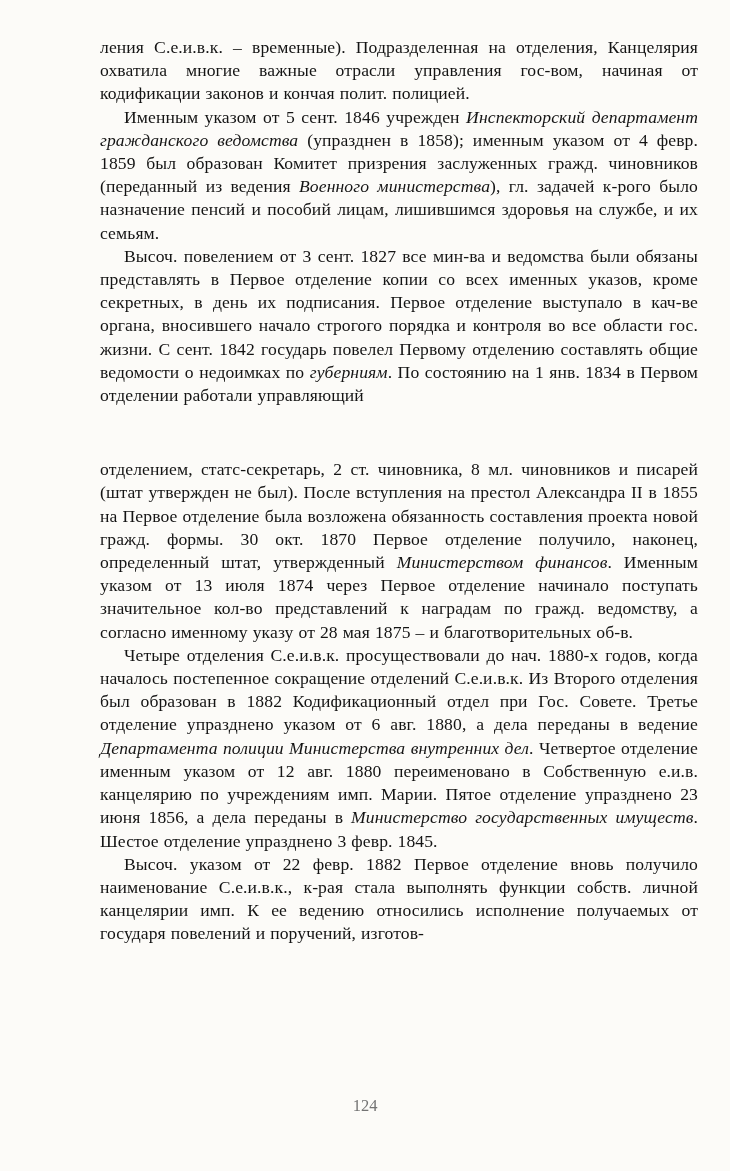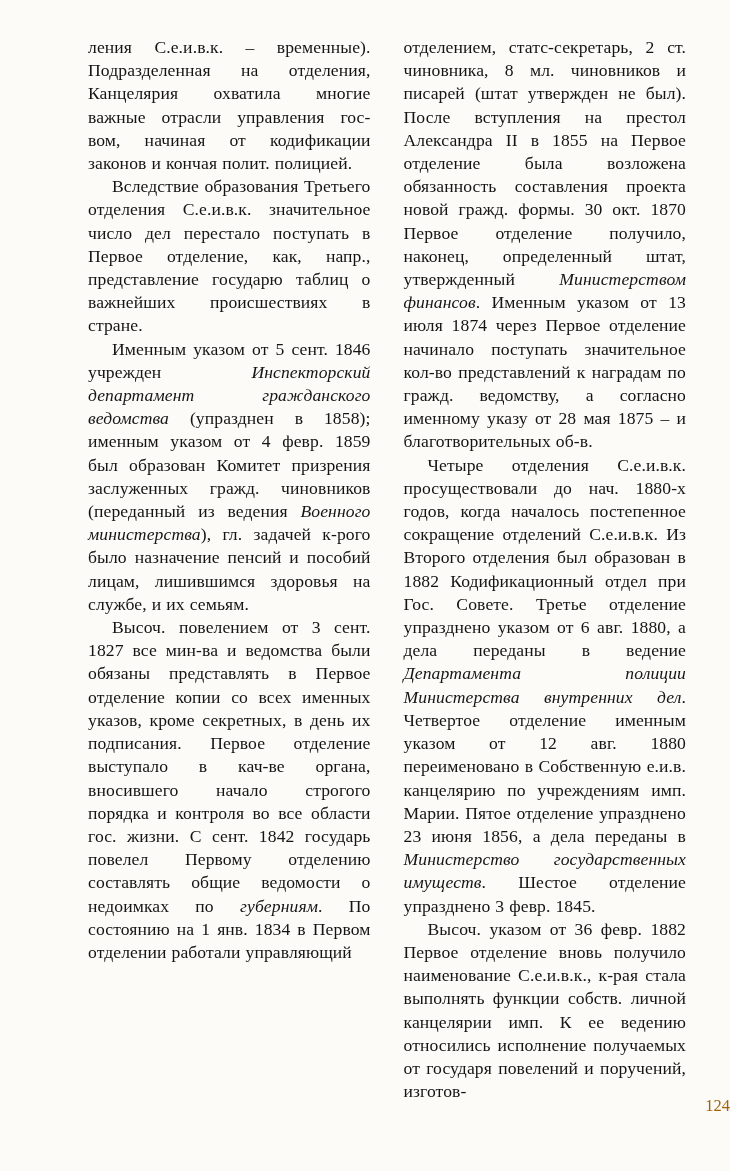--- a/index.html
+++ b/index.html
@@ -12,25 +12,26 @@
     width: 730px;
     height: 1171px;
     margin: 0 auto;
     background: #fcfbf8;
     color: #141414;
     font-family: "Liberation Serif", "DejaVu Serif", serif;
     overflow: hidden;
   }
   .content {
     position: absolute;
-    left: 88px;
+    left: 100px;
     top: 36px;
     width: 598px;
     display: flex;
-    gap: 33px;
+    gap: 51px;
+    flex-direction: column;
   }
   .col {
     flex: 1 1 0;
     min-width: 0;
   }
   .para {
     margin: 0;
     font-size: 17.6px;
     line-height: 23.2px;
     text-align: justify;
@@ -40,40 +41,39 @@
     hyphens: auto;
   }
   .para.no-indent {
     text-indent: 0;
   }
   .page-number {
     position: absolute;
     top: 1096px;
     left: 0;
     width: 100%;
-    text-align: right;
+    text-align: center;
     font-size: 16.5px;
-    color: #a16207;
+    color: #737373;
   }
 </style>
 </head>
 <body>
 
 <div class="page">
   <div class="content">
 
     <div class="col">
       <p class="para no-indent"><span>ления С.е.и.в.к. – временные). Подразделенная на отделения, Канцелярия охватила многие важные отрасли управления гос-вом, начиная от кодификации законов и кончая полит. полицией.</span></p>
-      <p class="para"><span>Вследствие образования Третьего отделения С.е.и.в.к. значительное число дел перестало поступать в Первое отделение, как, напр., представление государю таблиц о важнейших происшествиях в стране.</span></p>
       <p class="para"><span>Именным указом от 5 сент. 1846 учрежден </span><span style="font-style: italic;">Инспекторский департамент гражданского ведомства</span><span> (упразднен в 1858); именным указом от 4 февр. 1859 был образован Комитет призрения заслуженных гражд. чиновников (переданный из ведения </span><span style="font-style: italic;">Военного министерства</span><span>), гл. задачей к-рого было назначение пенсий и пособий лицам, лишившимся здоровья на службе, и их семьям.</span></p>
       <p class="para"><span>Высоч. повелением от 3 сент. 1827 все мин-ва и ведомства были обязаны представлять в Первое отделение копии со всех именных указов, кроме секретных, в день их подписания. Первое отделение выступало в кач-ве органа, вносившего начало строгого порядка и контроля во все области гос. жизни. С сент. 1842 государь повелел Первому отделению составлять общие ведомости о недоимках по </span><span style="font-style: italic;">губерниям</span><span>. По состоянию на 1 янв. 1834 в Первом отделении работали управляющий</span></p>
     </div>
 
     <div class="col">
       <p class="para no-indent"><span>отделением, статс-секретарь, 2 ст. чиновника, 8 мл. чиновников и писарей (штат утвержден не был). После вступления на престол Александра II в 1855 на Первое отделение была возложена обязанность составления проекта новой гражд. формы. 30 окт. 1870 Первое отделение получило, наконец, определенный штат, утвержденный </span><span style="font-style: italic;">Министерством финансов</span><span>. Именным указом от 13 июля 1874 через Первое отделение начинало поступать значительное кол-во представлений к наградам по гражд. ведомству, а согласно именному указу от 28 мая 1875 – и благотворительных об-в.</span></p>
       <p class="para"><span>Четыре отделения С.е.и.в.к. просуществовали до нач. 1880-х годов, когда началось постепенное сокращение отделений С.е.и.в.к. Из Второго отделения был образован в 1882 Кодификационный отдел при Гос. Совете. Третье отделение упразднено указом от 6 авг. 1880, а дела переданы в ведение </span><span style="font-style: italic;">Департамента полиции Министерства внутренних дел</span><span>. Четвертое отделение именным указом от 12 авг. 1880 переименовано в Собственную е.и.в. канцелярию по учреждениям имп. Марии. Пятое отделение упразднено 23 июня 1856, а дела переданы в </span><span style="font-style: italic;">Министерство государственных имуществ</span><span>. Шестое отделение упразднено 3 февр. 1845.</span></p>
-      <p class="para"><span>Высоч. указом от 36 февр. 1882 Первое отделение вновь получило наименование С.е.и.в.к., к-рая стала выполнять функции собств. личной канцелярии имп. К ее ведению относились исполнение получаемых от государя повелений и поручений, изготов-</span></p>
+      <p class="para"><span>Высоч. указом от 22 февр. 1882 Первое отделение вновь получило наименование С.е.и.в.к., к-рая стала выполнять функции собств. личной канцелярии имп. К ее ведению относились исполнение получаемых от государя повелений и поручений, изготов-</span></p>
     </div>
 
   </div>
 
   <div class="page-number">124</div>
 </div>
 
 </body></html>

